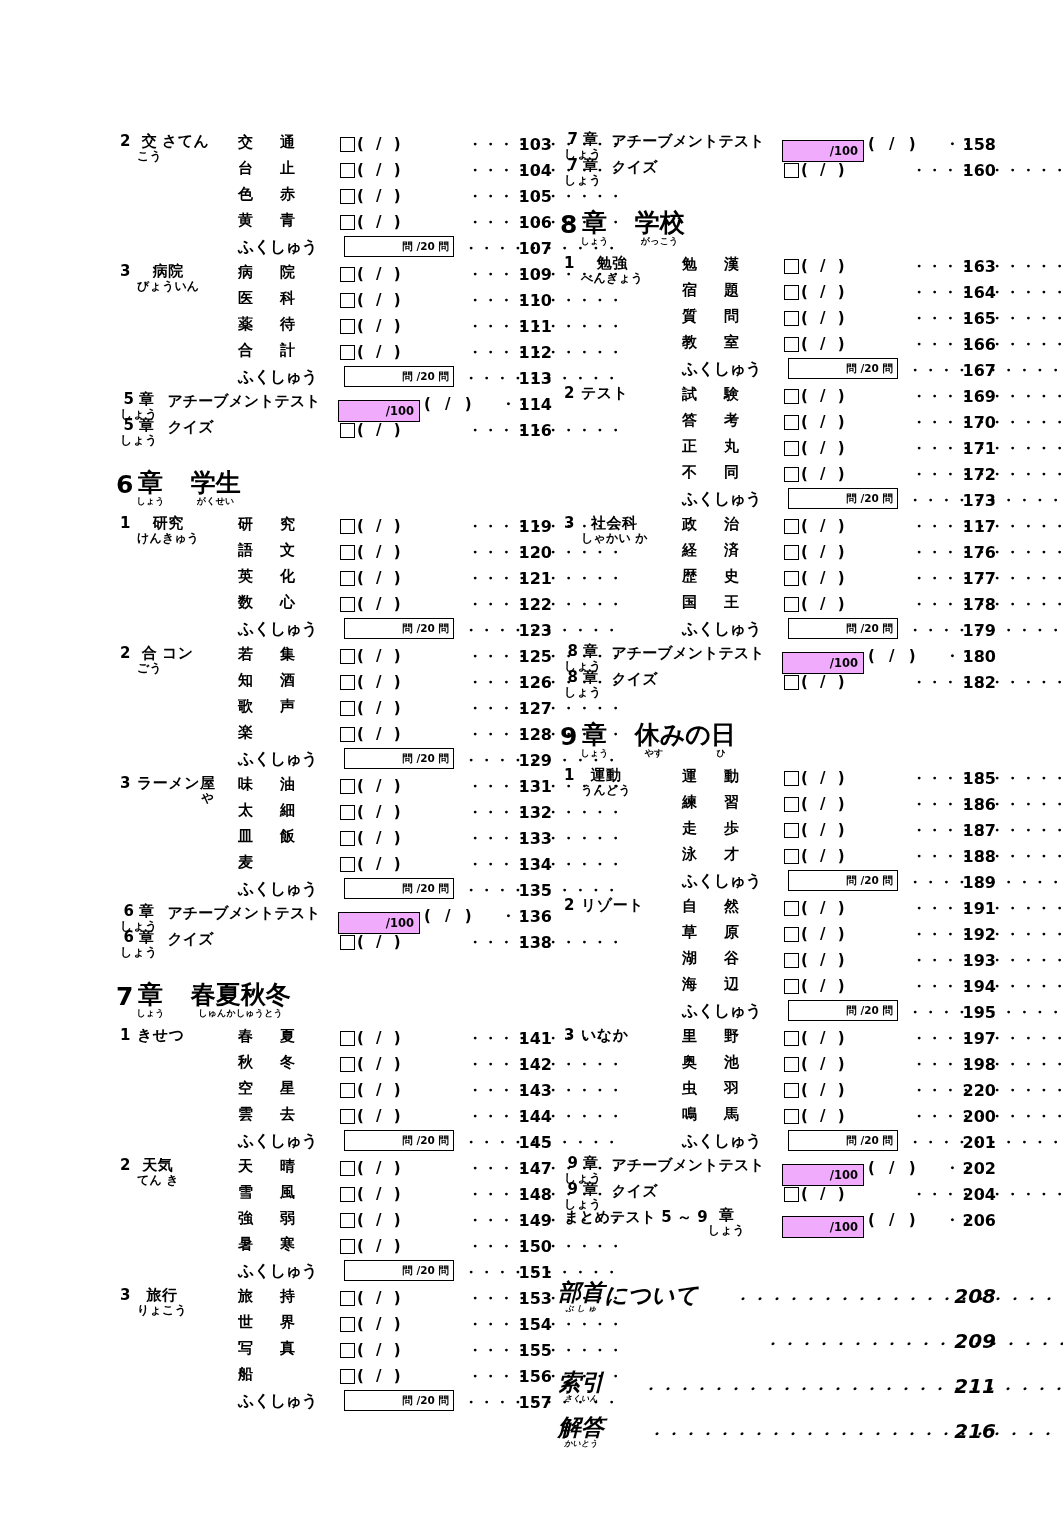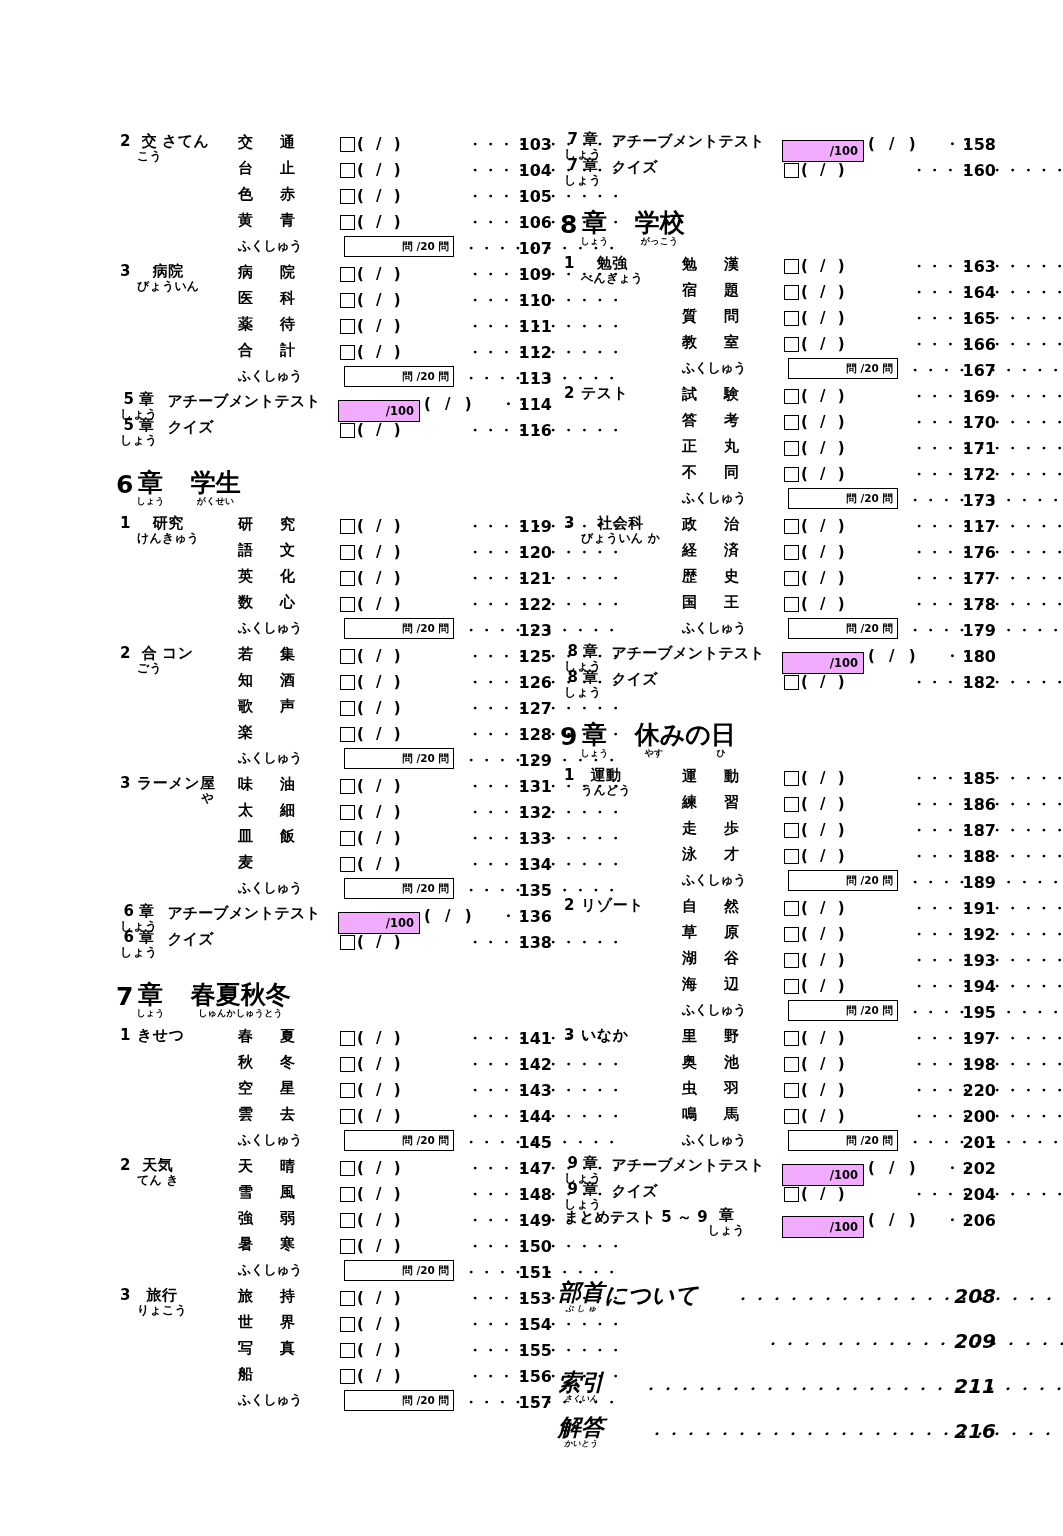--- a/index.html
+++ b/index.html
@@ -48,21 +48,21 @@
     display:flex;
     white-space:nowrap;
   }
   .kanji .k1{width:42px;display:inline-block;}
   .kanji .k2{display:inline-block;}
   .kanji.single .k1{width:auto;}
 
   
   .fuku{
     position:absolute;left:126px;top:1px;
-    font-size:13px;font-weight:bold;
+    font-size:16px;font-weight:bold;
     white-space:nowrap;letter-spacing:-.5px;
   }
 
   
   .chk{
     position:absolute;left:228px;top:3px;
     display:flex;align-items:center;
     font-size:15px;font-weight:bold;
     white-space:nowrap;
   }
@@ -901,21 +901,21 @@
           <span>問 /20 問</span>
         </div>
         <span class="dots" style="left:352px">・・・・・・・・・・</span>
         <span class="pg">173</span>
       </div>
       <div class="row">
         <div class="sec">
           <span class="num">3</span>
           <span class="nm"><span class="rb">
               <span class="base">社会科</span>
-              <span class="fur">びょういん か</span>
+              <span class="fur">しゃかい か</span>
             </span></span>
         </div>
         <div class="kanji">
           <span class="k1">政</span>
           <span class="k2">治</span>
         </div>
         <div class="chk">
           <span class="box"></span>
           <span class="paren"><span class="lp">(</span><span class="sl">/</span><span class="rp">)</span></span>
         </div>

